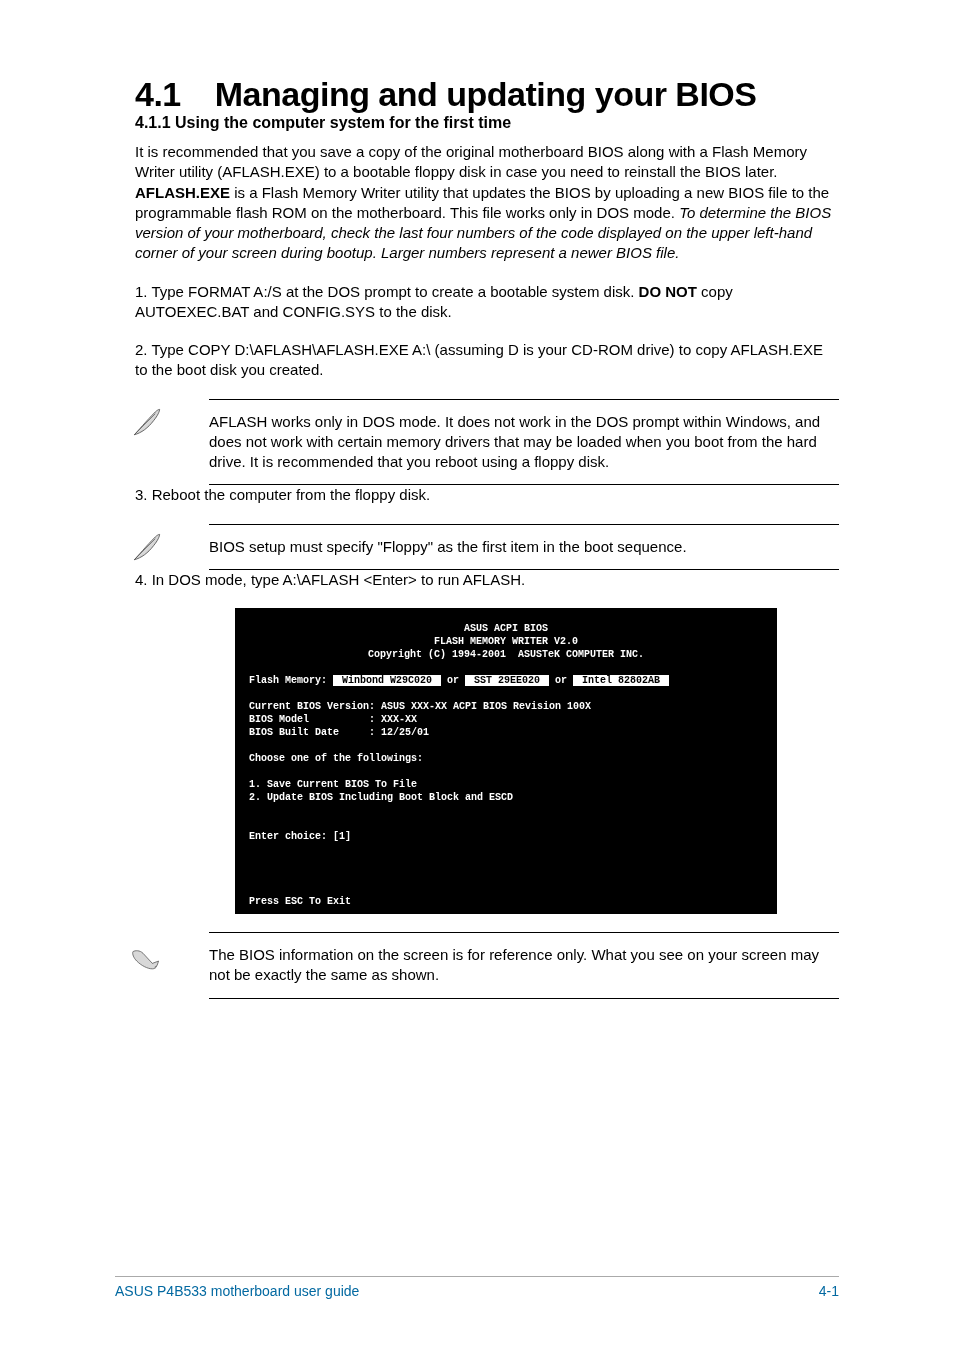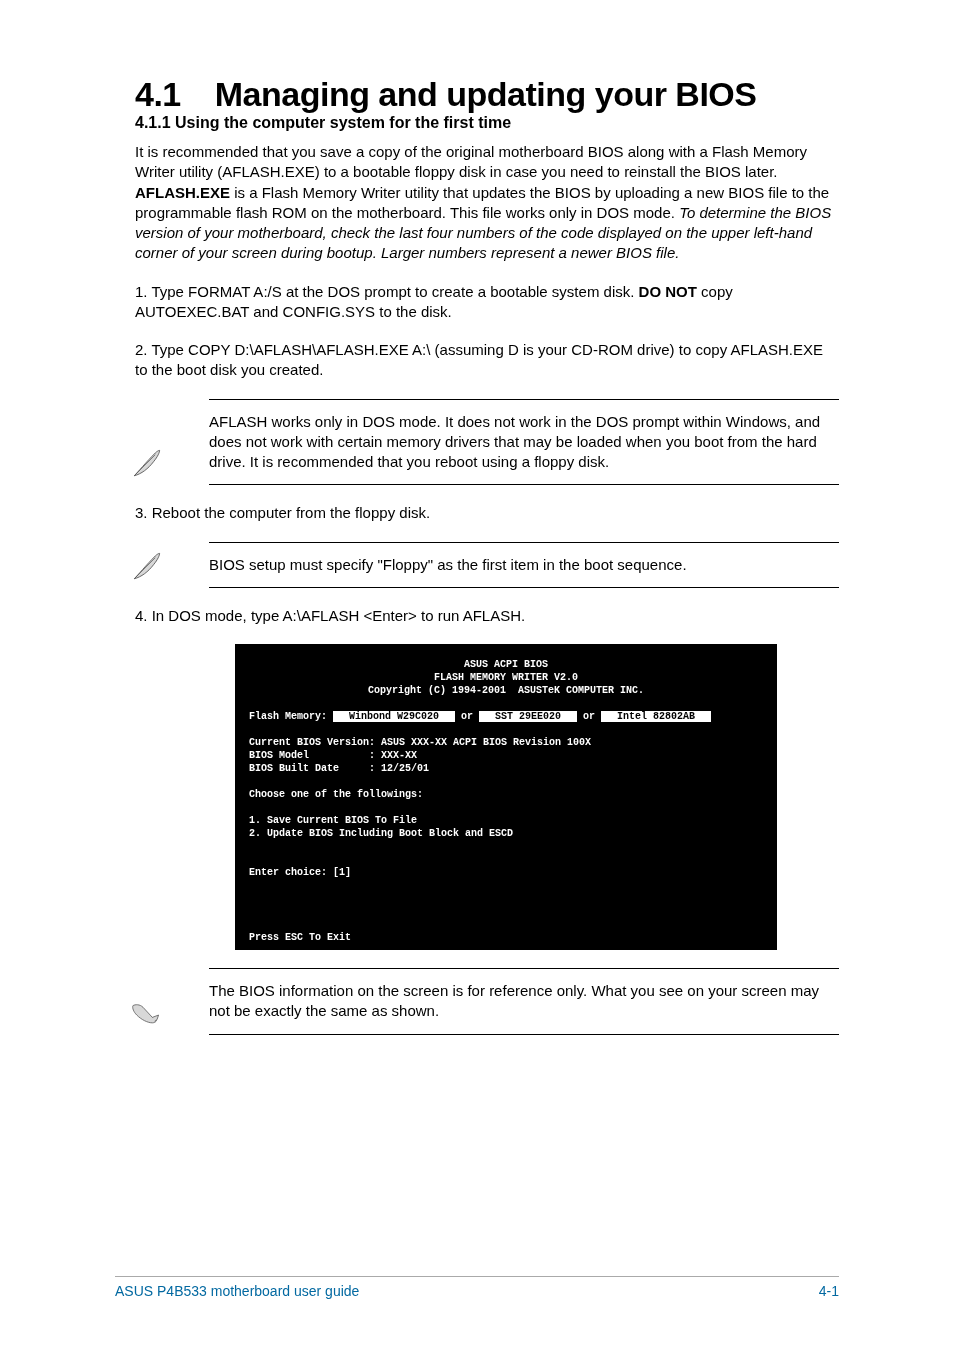--- a/index.html
+++ b/index.html
@@ -37,22 +37,22 @@
     .body-text {
       font-size: 15px;
       line-height: 1.35;
       margin-bottom: 18px;
     }
     .body-text strong {
       font-weight: bold;
     }
     .note-row {
       display: flex;
-      align-items: flex-end;
-      margin-bottom: 18px;
+      align-items: flex-start;
+      margin-bottom: 0;
     }
     .note-icon {
       width: 40px;
       flex-shrink: 0;
       margin-left: -6px;
       margin-top: 6px;
     }
     .note-icon svg {
       width: 35px;
       height: 35px;
@@ -81,21 +81,21 @@
       white-space: pre;
       font-weight: bold;
     }
     .bios-center {
       text-align: center;
       display: block;
     }
     .bios-hl {
       background: #fff;
       color: #000;
-      padding: 0 16px;
+      padding: 0 9px;
     }
     .footer {
       position: absolute;
       bottom: 52px;
       left: 115px;
       right: 115px;
       border-top: 1.5px solid #aaa;
       padding-top: 6px;
       font-size: 14px;
       color: #0369a1;

